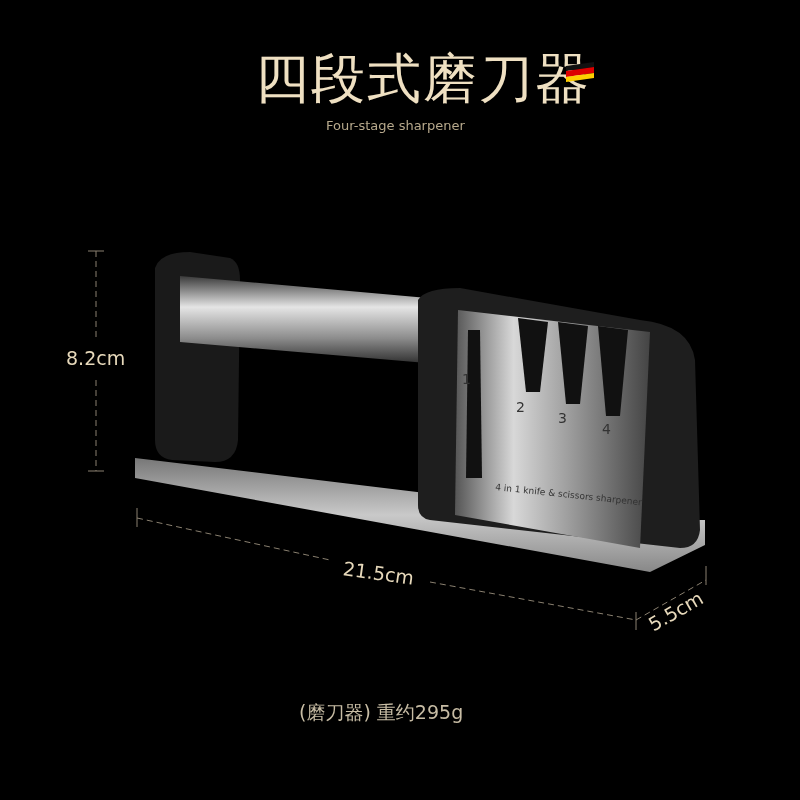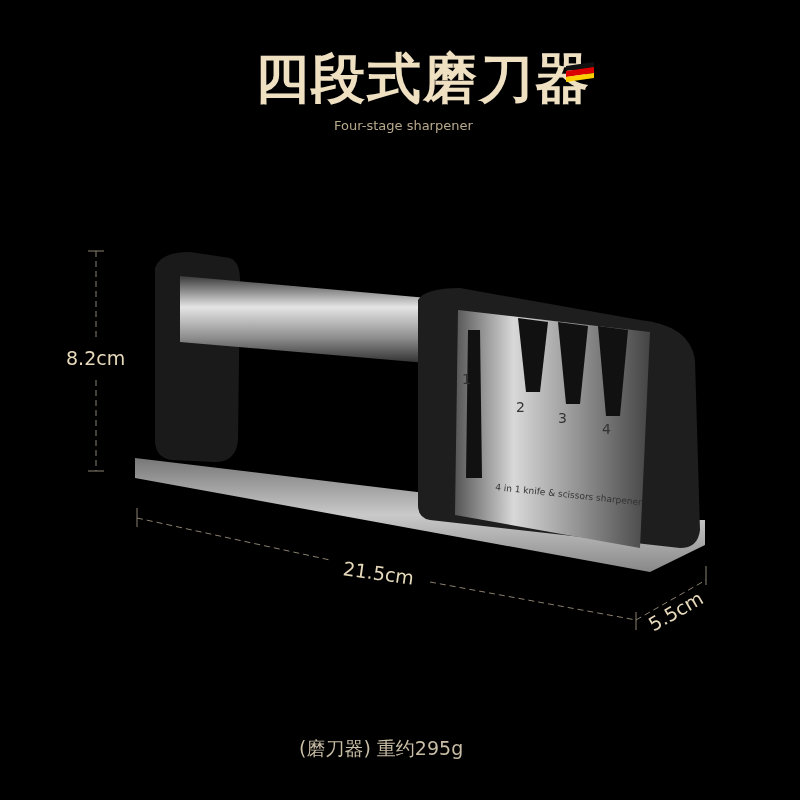--- a/index.html
+++ b/index.html
@@ -1,22 +1,22 @@
 <!DOCTYPE html>
 <html><head>
 <meta charset="utf-8">
 <style>
   html,body{margin:0;padding:0;background:#000;}
   body{width:800px;height:800px;position:relative;overflow:hidden;font-family:"DejaVu Sans",sans-serif;color:#e9dcc0;}
-  .title{position:absolute;left:255px;top:52px;font-size:54px;letter-spacing:2px;color:#efe0c2;font-weight:700;line-height:1;}
+  .title{position:absolute;left:255px;top:52px;font-size:54px;letter-spacing:2px;color:#efe0c2;font-weight:400;line-height:1;}
   .flag{position:absolute;left:566px;top:64px;width:28px;height:16px;transform:skewY(-8deg);}
   .flag div{height:33.33%;}
-  .subtitle{position:absolute;left:334px;top:118px;font-size:13px;color:#b7a98c;}
+  .subtitle{position:absolute;left:326px;top:118px;font-size:13px;color:#b7a98c;}
   .dim{position:absolute;color:#e7d9bb;font-size:19px;}
-  .weight{position:absolute;left:299px;top:736px;font-size:19px;color:#c8bda5;}
+  .weight{position:absolute;left:299px;top:700px;font-size:19px;color:#c8bda5;}
   svg.product{position:absolute;left:0;top:0;}
 </style>
 </head>
 <body>
 
 <div class="title">四段式磨刀器</div>
 <div class="flag">
   <div style="background:#111"></div>
     <div style="background:#dd0000"></div>
     <div style="background:#ffce00"></div>

